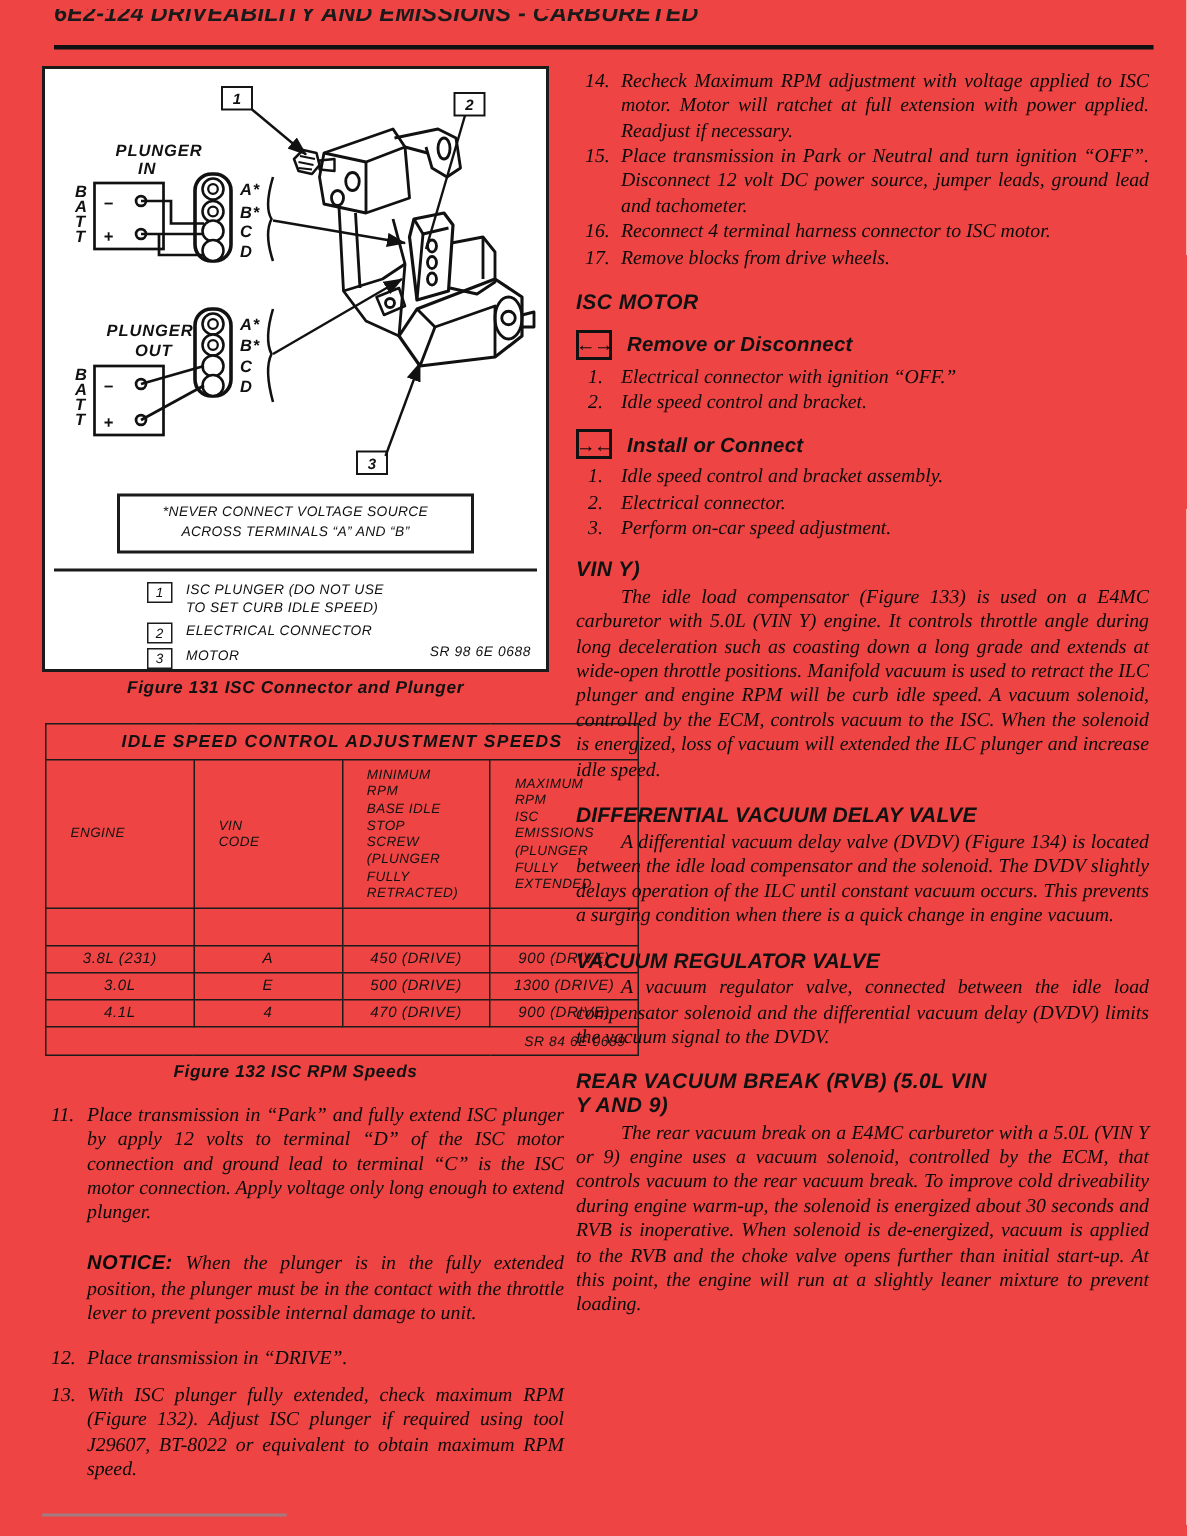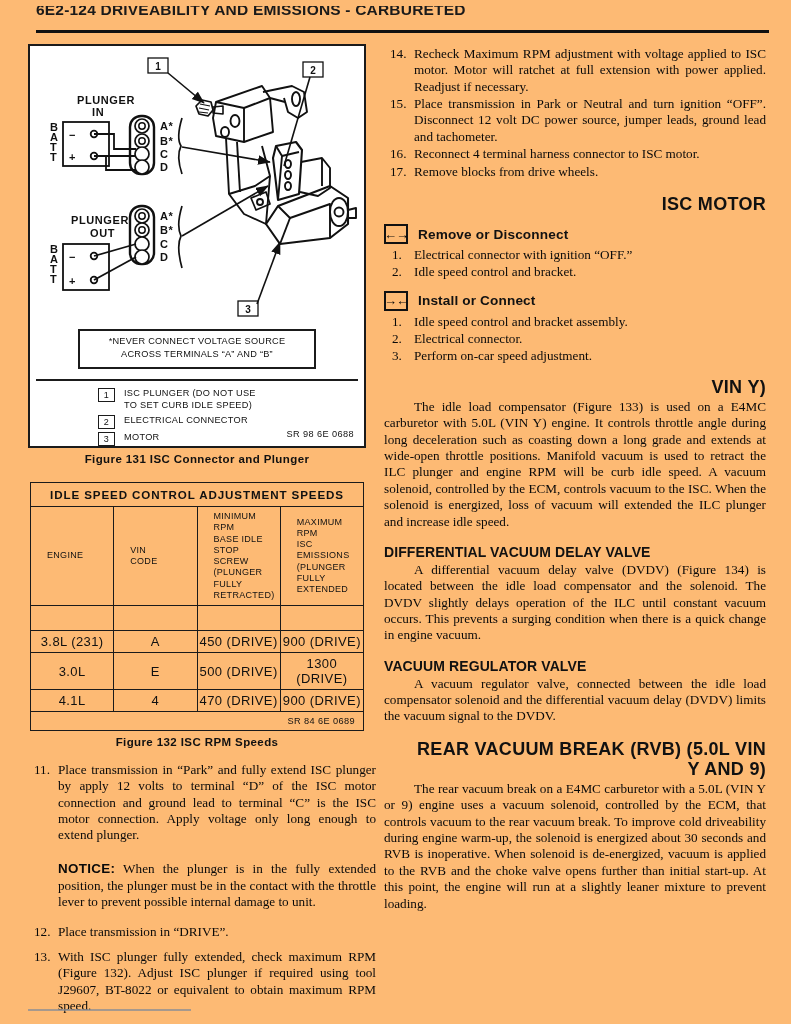--- a/index.html
+++ b/index.html
@@ -12,21 +12,22 @@
     width: 791px;
     height: 1024px;
     position: relative;
     font-family: "Liberation Serif", serif;
     color: #0a0a0a;
     overflow: hidden;
   }
   .page {
     position: absolute;
     inset: 0;
-    background: #fdba74;
+    background: #ef4444;
+    font-style: italic;
   }
 
   
   .header-wrap {
     position: absolute;
     left: 36px;
     top: 6px;
     right: 36px;
     height: 26px;
     overflow: hidden;
@@ -146,21 +147,21 @@
     width: 338px;
     margin-top: 5px;
     letter-spacing: 0.4px;
     color: #111;
   }
 
   
   .tbl-wrap { margin-top: 17px; width: 338px; }
   table.isc {
     border-collapse: collapse;
-    width: 334px;
+    width: 396px;
     margin-left: 2px;
     font-family: "Liberation Sans", sans-serif;
     color: #111;
     table-layout: fixed;
   }
   table.isc, table.isc td, table.isc th {
     border: 1.5px solid #1b1b1b;
   }
   table.isc .title-cell {
     text-align: center;
@@ -173,21 +174,21 @@
     font-size: 9px;
     font-weight: normal;
     text-align: left;
     letter-spacing: 0.3px;
     line-height: 1.25;
     padding: 4px 16px;
     vertical-align: middle;
   }
   table.isc td.datacell {
     text-align: center;
-    font-size: 13px;
+    font-size: 10px;
     letter-spacing: 0.4px;
     padding: 3px 2px;
   }
   table.isc tr.spacer td { height: 22px; }
   table.isc td.srcell {
     text-align: right;
     font-size: 9.2px;
     letter-spacing: 0.4px;
     padding: 4px 8px 4px 0;
   }
@@ -230,22 +231,22 @@
     font-family: "Liberation Sans", sans-serif;
     font-weight: bold;
     font-size: 13.4px;
     letter-spacing: 0.3px;
   }
 
   
   .head1 {
     font-family: "Liberation Sans", sans-serif;
     font-weight: bold;
-    text-align: right;
-    font-size: 18px;
+    text-align: left;
+    font-size: 14px;
     letter-spacing: 0.3px;
     color: #111;
     line-height: 1.12;
   }
   .head1.mt { margin-top: 14px; }
   .head2 {
     font-family: "Liberation Sans", sans-serif;
     font-weight: bold;
     font-size: 14px;
     letter-spacing: 0.1px;

